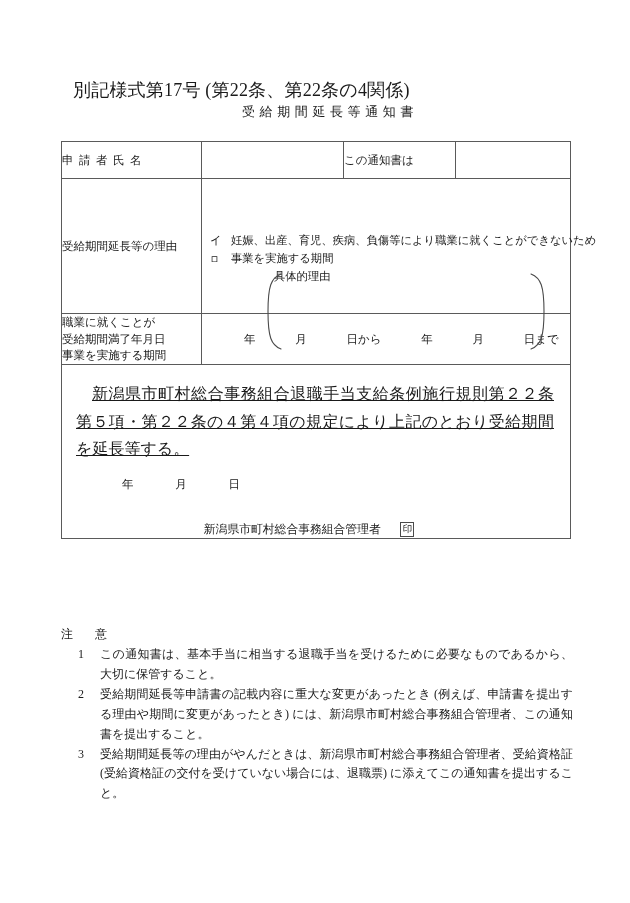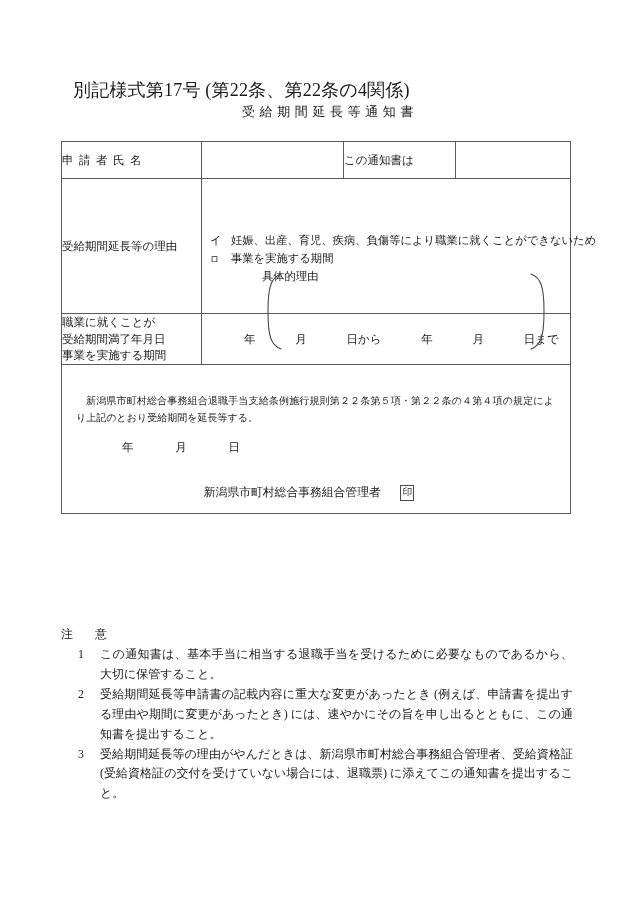--- a/index.html
+++ b/index.html
@@ -109,44 +109,45 @@
   .opt-mark.small { font-size: 9px; }
   .concrete-wrap {
     position: absolute;
     left: 0;
     right: 4px;
     top: 45px;
     bottom: 4px;
   }
   .concrete-lbl {
     position: absolute;
-    left: 24px;
+    left: 36px;
     top: 44px;
     font-size: 11.3px;
     white-space: nowrap;
     margin-left: 36px;
   }
   .brace {
     position: absolute;
     top: 3px;
     width: 20px;
     height: 77px;
   }
   .brace.left { left: 62px; }
   .brace.right { left: 326px; }
   .brace svg { display: block; width: 100%; height: 100%; }
 
   
   .stmt-cell { height: 148px; vertical-align: top; }
   .stmt {
     padding: 15px 16px 0 14px;
-    font-size: 10px;
+    font-size: 16px;
     line-height: 1.72;
     text-align: justify;
     text-indent: 1em;
+    text-decoration: underline;
   }
   .stmt-date {
     padding: 14px 0 0 60px;
     font-size: 11.5px;
     white-space: nowrap;
   }
   .sign-row {
     padding: 30px 14px 0 0;
     text-align: center;
     font-size: 11.8px;
@@ -292,21 +293,21 @@
 
   <div class="notes">
     <div class="notes-title">注　意</div>
 
     <div class="note">
       <span class="note-num">1</span>
       <span class="note-body">この通知書は、基本手当に相当する退職手当を受けるために必要なものであるから、大切に保管すること。</span>
     </div>
     <div class="note">
       <span class="note-num">2</span>
-      <span class="note-body">受給期間延長等申請書の記載内容に重大な変更があったとき (例えば、申請書を提出する理由や期間に変更があったとき) には、速やかにその旨を申し出るとともに、この通知書を提出すること。</span>
+      <span class="note-body">受給期間延長等申請書の記載内容に重大な変更があったとき (例えば、申請書を提出する理由や期間に変更があったとき) には、新潟県市町村総合事務組合管理者、この通知書を提出すること。</span>
     </div>
     <div class="note">
       <span class="note-num">3</span>
       <span class="note-body">受給期間延長等の理由がやんだときは、新潟県市町村総合事務組合管理者、受給資格証 (受給資格証の交付を受けていない場合には、退職票) に添えてこの通知書を提出すること。</span>
     </div>
   </div>
 
 </div>
 
 </body></html>

